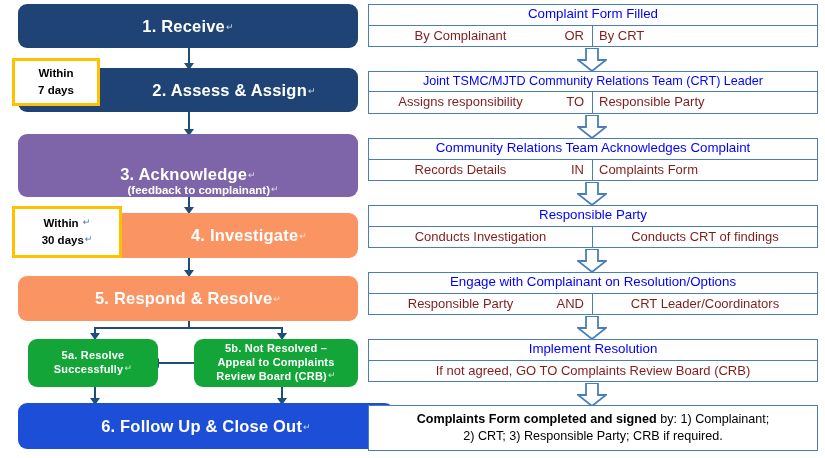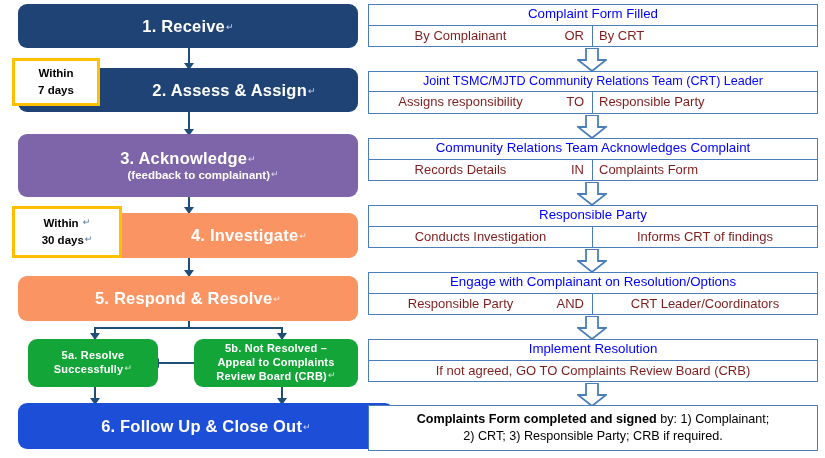--- a/index.html
+++ b/index.html
@@ -233,21 +233,21 @@
       <div class="title" style="padding-left:92px;">
         <span>2. Assess  &amp; Assign</span><span class="pilcrow">↵</span>
       </div>
     </div>
 
     <div class="callout" style="left:12px; top:58px; width:88px; height:48px;">
       <div>Within</div>
       <div>7 days</div>
     </div>
 
-    <div class="stage" style="left:18px; top:134px; width:340px; height:63px; background:#7E64A8;">
+    <div class="stage" style="left:18px; top:134px; width:340px; height:63px; background:#7E64A8;justify-content:flex-end;">
       <div class="title">
         <span>3. Acknowledge</span><span class="pilcrow">↵</span>
       </div>
       <div class="sub">
         <span>(feedback to complainant)</span><span class="pilcrow">↵</span>
       </div>
     </div>
 
     <div class="stage" style="left:18px; top:213px; width:340px; height:45px; background:#FB9463;">
       <div class="title" style="padding-left:122px;">
@@ -343,21 +343,21 @@
     <div class="blockarrow" style="left:209px; top:182px;">
       <svg width="30" height="24" viewBox="0 0 30 24">
         <polygon points="9,0 21,0 21,12 29,12 15,23 1,12 9,12" fill="#ffffff" stroke="#4A7EBB" stroke-width="1.8" stroke-linejoin="miter"></polygon>
       </svg>
     </div>
 
     <div class="rbox" style="top:205px;">
       <div class="rhead">Responsible Party</div>
       <div class="rrow">
         <div class="cell left">Conducts Investigation</div>
-        <div class="cell right">Informs CRT of findings</div>
+        <div class="cell right">Conducts CRT of findings</div>
       </div>
     </div>
 
     <div class="blockarrow" style="left:209px; top:249px;">
       <svg width="30" height="24" viewBox="0 0 30 24">
         <polygon points="9,0 21,0 21,12 29,12 15,23 1,12 9,12" fill="#ffffff" stroke="#4A7EBB" stroke-width="1.8" stroke-linejoin="miter"></polygon>
       </svg>
     </div>
 
     <div class="rbox" style="top:272px;">

